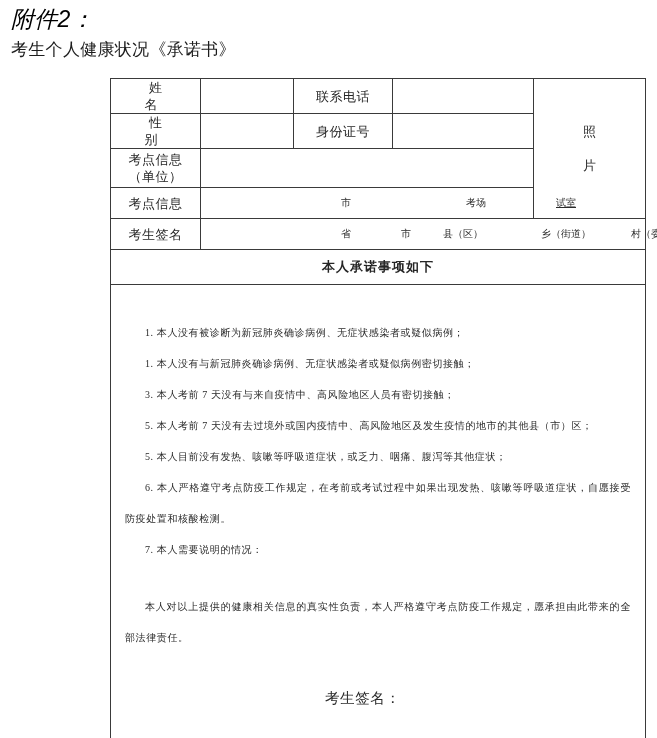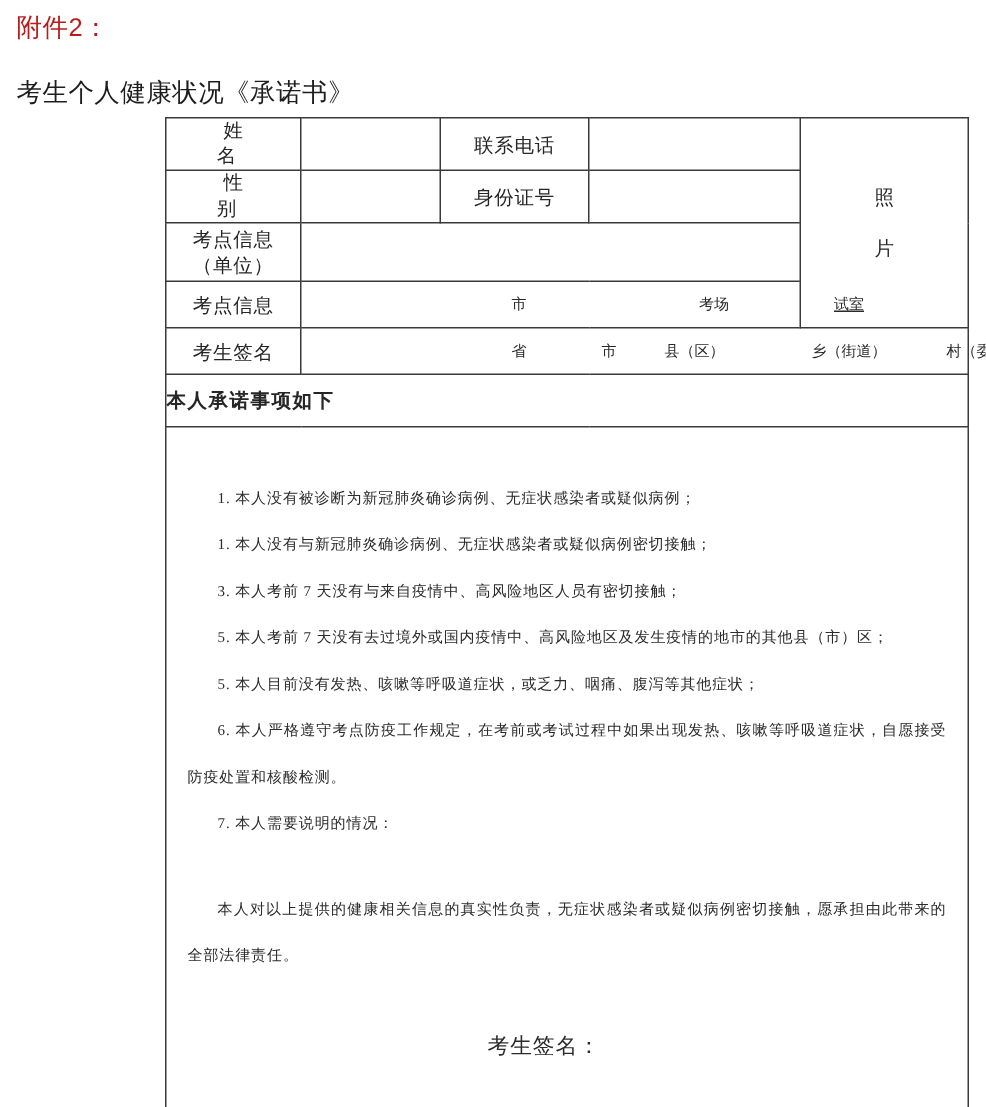--- a/index.html
+++ b/index.html
@@ -18,32 +18,33 @@
 
   
   .doc-head {
     position: absolute;
     left: 11px;
     top: 6px;
     width: 500px;
   }
   .attach-label {
     font-family: "Liberation Sans", "DejaVu Sans", sans-serif;
-    font-size: 17px;
+    font-size: 23px;
     line-height: 26px;
-    color: #b91c1c;
+    color: #000000;
     letter-spacing: 0.3px;
+    font-style: italic;
   }
   .doc-subtitle {
     font-family: "Liberation Sans", "DejaVu Sans", sans-serif;
     font-size: 17px;
     line-height: 27px;
     color: #1d1d1d;
     letter-spacing: 0.3px;
-    margin-top: 16px;
+    margin-top: 4px;
   }
 
   
   .form-table {
     position: absolute;
     left: 110px;
     top: 78px;
     width: 535px;
     border-collapse: collapse;
     table-layout: fixed;
@@ -59,21 +60,20 @@
     text-align: center;
     font-family: "Liberation Sans", "DejaVu Sans", sans-serif;
     font-size: 13.5px;
     letter-spacing: 0.5px;
     color: #1f1f1f;
     line-height: 17px;
   }
   .lbl-spaced {
     letter-spacing: 9px;
     text-indent: 9px;
-    font-family: Liberation Mono, monospace;
   }
   .photo-cell {
     text-align: center;
     font-family: "Liberation Sans", "DejaVu Sans", sans-serif;
     font-size: 15px;
     color: #1f1f1f;
     line-height: 34px;
   }
   .photo-cell span { display: block; }
 
@@ -89,20 +89,21 @@
   }
   .sub-strip span {
     position: absolute;
     top: 50%;
     transform: translateY(-50%);
     white-space: nowrap;
   }
 
   
   .pledge-title {
+    text-align: center;
     font-family: "Liberation Sans", "DejaVu Sans", sans-serif;
     font-weight: bold;
     font-size: 16px;
     letter-spacing: 1px;
     color: #000;
   }
 
   
   .body-cell {
     padding: 12px 14px 10px 14px !important;
@@ -209,21 +210,21 @@
       <div class="body-text" id="pledge-items">
             <p>1. 本人没有被诊断为新冠肺炎确诊病例、无症状感染者或疑似病例；</p>
             <p>1. 本人没有与新冠肺炎确诊病例、无症状感染者或疑似病例密切接触；</p>
             <p>3. 本人考前 7 天没有与来自疫情中、高风险地区人员有密切接触；</p>
             <p>5. 本人考前 7 天没有去过境外或国内疫情中、高风险地区及发生疫情的地市的其他县（市）区；</p>
             <p>5. 本人目前没有发热、咳嗽等呼吸道症状，或乏力、咽痛、腹泻等其他症状；</p>
             <p>6. 本人严格遵守考点防疫工作规定，在考前或考试过程中如果出现发热、咳嗽等呼吸道症状，自愿接受防疫处置和核酸检测。</p>
             <p>7. 本人需要说明的情况：</p>
           </div>
       <div class="body-text" style="margin-top:26px">
-        <p>本人对以上提供的健康相关信息的真实性负责，无症状感染者或疑似病例密切接触，愿承担由此带来的全部法律责任。</p>
+        <p>本人对以上提供的健康相关信息的真实性负责，本人严格遵守考点防疫工作规定，愿承担由此带来的全部法律责任。</p>
       </div>
       <div class="sign-block">
         <div>考生签名：</div>
 
       </div>
     </td>
   </tr>
 </tbody>
   </table>
 

